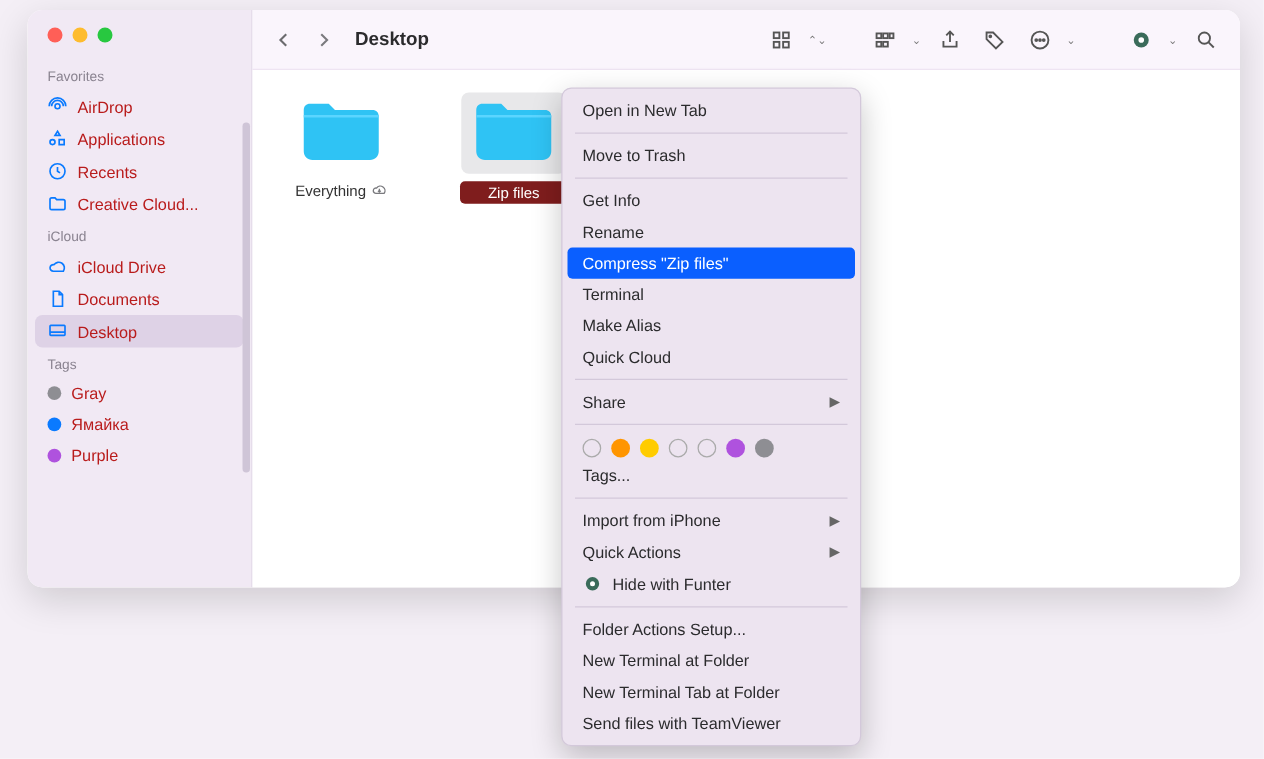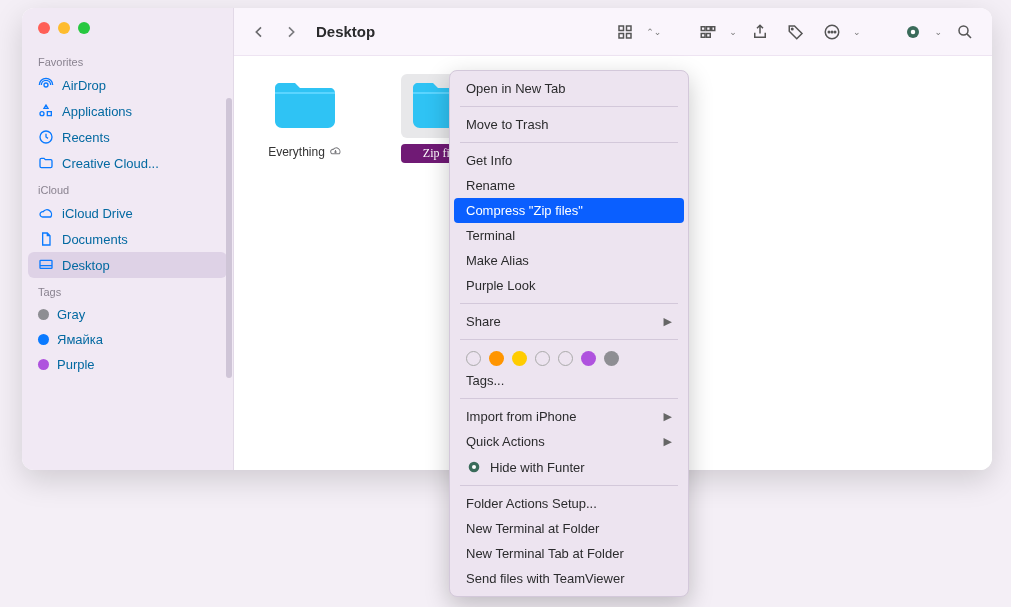--- a/index.html
+++ b/index.html
@@ -5,26 +5,26 @@
   * { box-sizing: border-box; margin: 0; padding: 0; font-family: -apple-system, "Helvetica Neue", Arial, sans-serif; }
   body { background: #f4eff6; width: 1011px; height: 607px; overflow: hidden; position: relative; }
 
   .window {
     position: absolute; left: 22px; top: 8px; width: 970px; height: 462px;
     background: #fff; border-radius: 12px; box-shadow: 0 10px 30px rgba(0,0,0,.15);
     display: flex; overflow: hidden;
   }
 
   
-  .sidebar { width: 212px; background: #f1e9f4; border-right: 1px solid #e2d9e7; display: flex; flex-direction: column; }
+  .sidebar { width: 180px; background: #f1e9f4; border-right: 1px solid #e2d9e7; display: flex; flex-direction: column; }
   .traffic { display:flex; gap:8px; padding: 14px 0 14px 16px; }
   .dot { width:12px; height:12px; border-radius:50%; }
   .red{background:#ff5f57}.yellow{background:#febc2e}.green{background:#28c840}
   .sect-label { font-size:11px; color:#8a8390; padding: 8px 16px 4px; font-weight:500; }
-  .side-item { display:flex; align-items:center; gap:8px; padding: 5px 10px; margin: 0 6px; font-size:13px; color:#0369a1; border-radius:6px; cursor:default; white-space:nowrap; overflow:hidden; text-overflow:ellipsis;}
+  .side-item { display:flex; align-items:center; gap:8px; padding: 5px 10px; margin: 0 6px; font-size:13px; color:#b91c1c; border-radius:6px; cursor:default; white-space:nowrap; overflow:hidden; text-overflow:ellipsis;}
   .side-item.selected { background:#ded2e6; }
   .side-icon { width:16px; height:16px; flex:0 0 16px; display:flex; align-items:center; justify-content:center; }
   .side-icon svg { width:16px; height:16px; }
   .tag-dot { width:11px; height:11px; border-radius:50%; }
   .sidebar-scroll { flex:1; overflow:hidden; position:relative;}
   .scroll-thumb { position:absolute; right:1px; top:50px; width:6px; height:280px; background:#cfc5d7; border-radius:3px;}
 
   
   .main { flex:1; display:flex; flex-direction:column; }
   .toolbar { height:48px; display:flex; align-items:center; padding: 0 14px; gap:10px; border-bottom:1px solid #eee4f2; background:#faf5fc;}
@@ -34,21 +34,21 @@
   .tb-ico { width:26px; height:22px; display:flex; align-items:center; justify-content:center; color:#555; position:relative;}
   .tb-ico svg { width:18px; height:18px; }
   .chev-sm { font-size:9px; color:#777; margin-left:-2px;}
 
   .content { flex:1; padding: 18px 16px; display:flex; gap:28px; align-items:flex-start; background:#fff;}
   .file-item { width:110px; display:flex; flex-direction:column; align-items:center; gap:6px;}
   .file-item.sel .icon-wrap { background:#e8e8ea; border-radius:6px;}
   .icon-wrap { padding:4px 10px;}
   .folder-svg { width:64px; height:52px;}
   .file-label { font-size:12px; color:#333; display:flex; align-items:center; gap:4px;}
-  .file-label.selbg span.txt { background:#701a75; color:#fff; padding:2px 22px; border-radius:4px; font-weight:500;font-family:Liberation Serif, serif;}
+  .file-label.selbg span.txt { background:#7f1d1d; color:#fff; padding:2px 22px; border-radius:4px; font-weight:500;}
   .cloud-mini svg{width:13px;height:13px;}
 
   
   .ctx {
     position:absolute; left:449px; top:70px; width:240px;
     background:#ede4f0; border:1px solid #d3c8da; border-radius:8px;
     box-shadow: 0 8px 24px rgba(0,0,0,.22);
     padding: 5px 0; font-size:13px; color:#2b2b2d;
   }
   .ctx-item { padding: 5px 16px; display:flex; align-items:center; justify-content:space-between;}
@@ -279,21 +279,21 @@
   <div class="ctx-item hl">
       <span>Compress "Zip files"</span>
     </div>
   <div class="ctx-item">
       <span>Terminal</span>
     </div>
   <div class="ctx-item">
       <span>Make Alias</span>
     </div>
   <div class="ctx-item">
-      <span>Purple Look</span>
+      <span>Quick Cloud</span>
     </div>
   <div class="ctx-sep"></div>
   <div class="ctx-item">
       <span>Share</span>
       <span class="ctx-arrow">▶</span>
     </div>
   <div class="ctx-sep"></div>
   <div class="tag-row">
     <div class="tag-circ empty"></div>
     <div class="tag-circ" style="background:#ff9500"></div>

